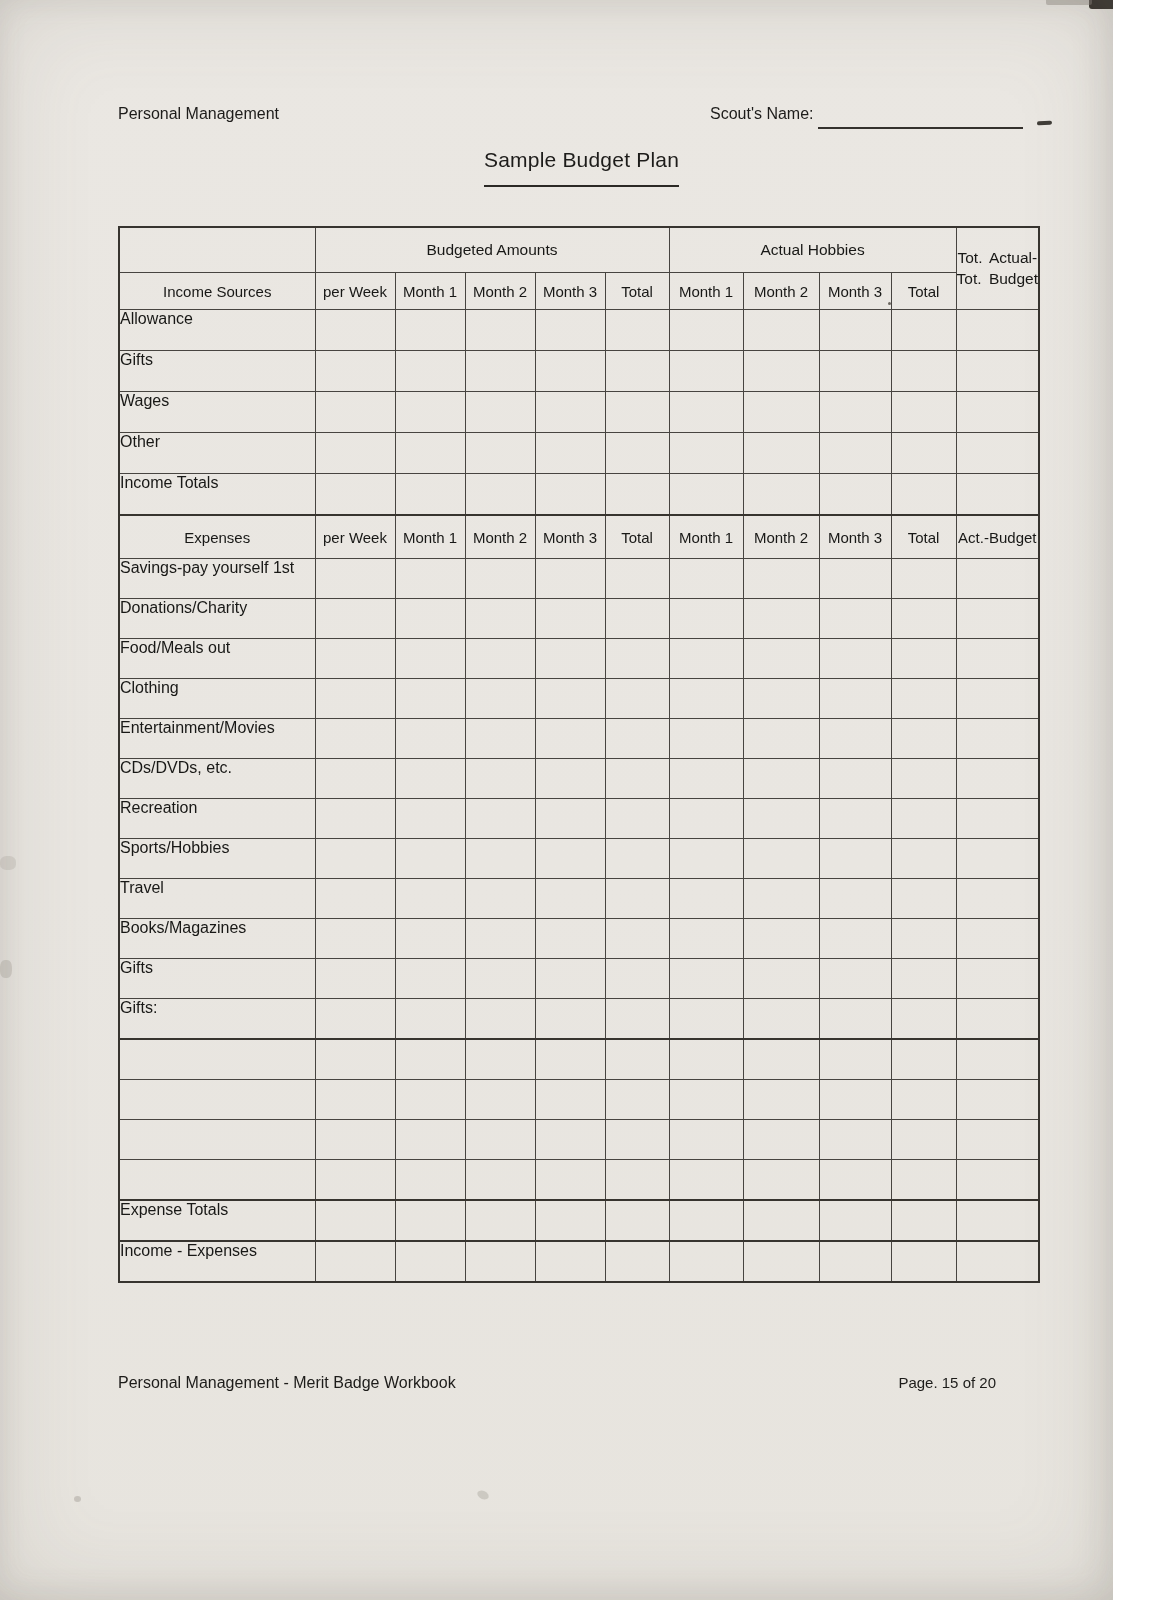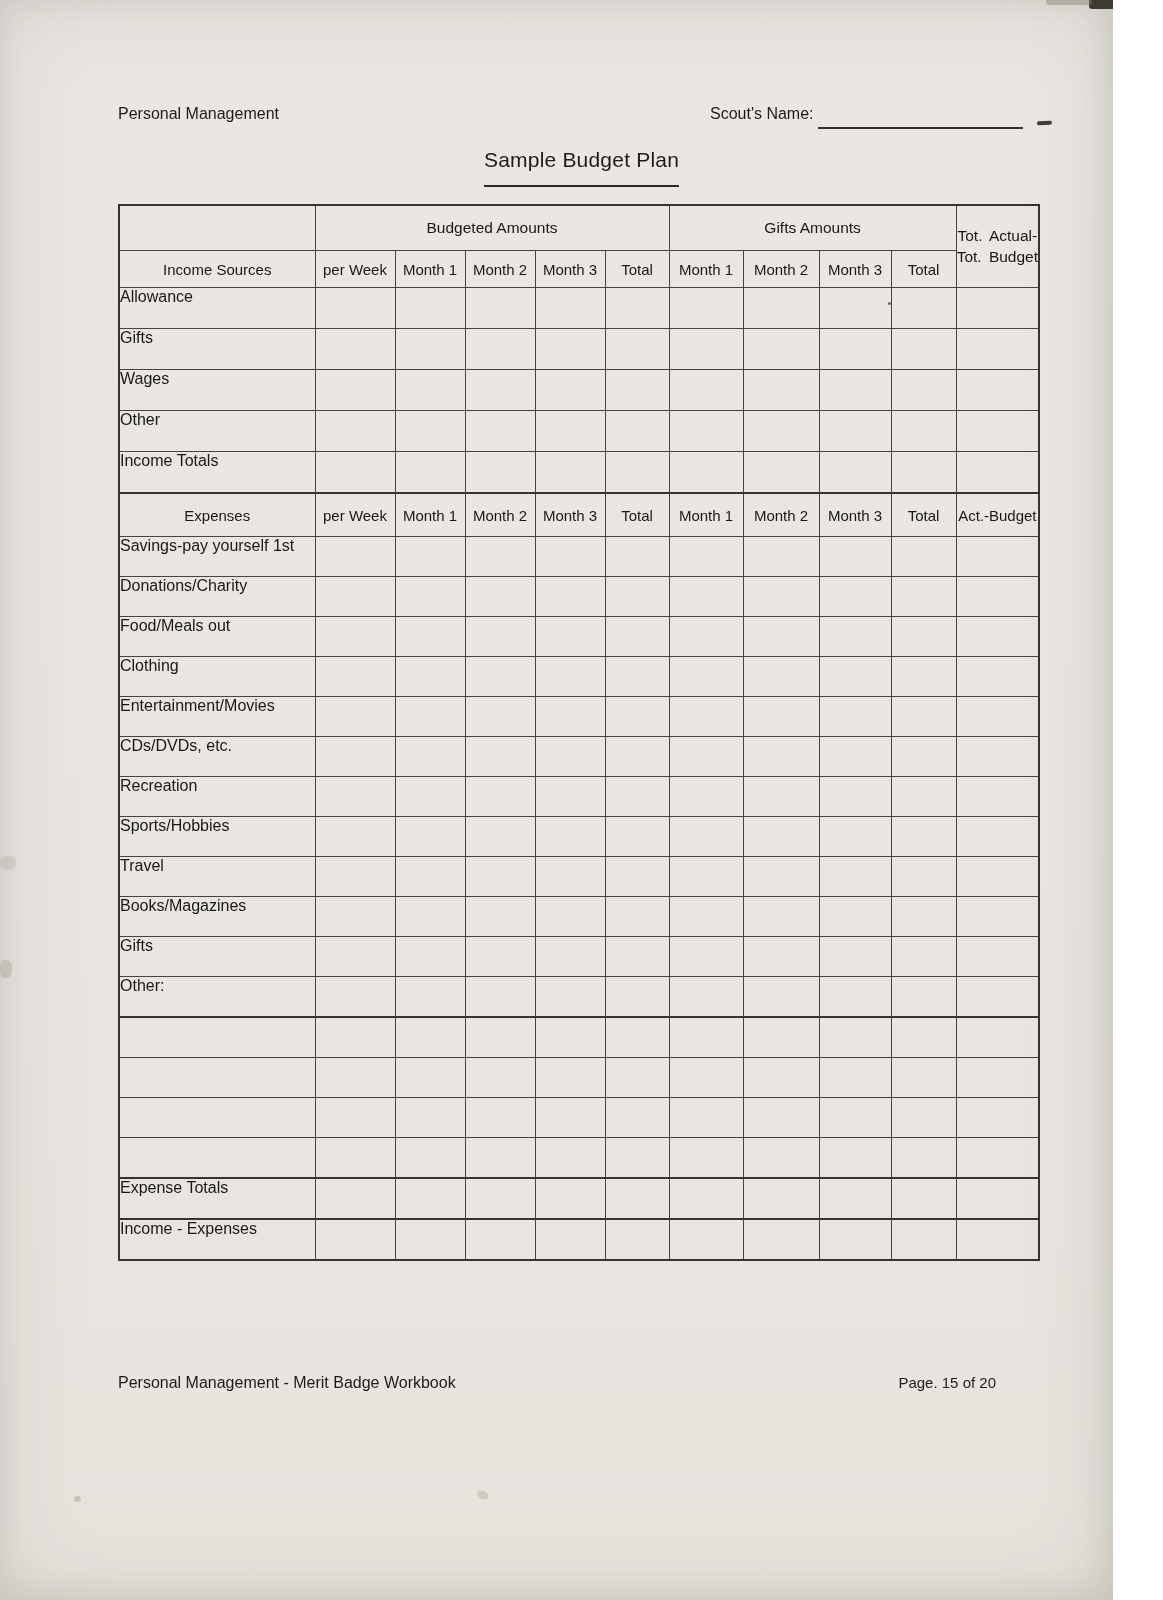--- a/index.html
+++ b/index.html
@@ -20,21 +20,21 @@
   .scout-lbl { position:absolute; left:710px; top:105px; font-size:16px; }
   .name-line { position:absolute; left:818px; top:106px; width:205px; height:21px;
                border-bottom:2px solid #34312d; }
   .title-wrap { position:absolute; left:0; top:148px; width:1163px; text-align:center; }
   .title-wrap span { font-size:21px; letter-spacing:.2px;
                border-bottom:2px solid #2b2925; padding-bottom:14px; }
   .ftr-left  { position:absolute; left:118px; top:1374px; font-size:16px; }
   .ftr-right { position:absolute; right:117px; top:1374px; font-size:15px; }
   
   table.budget {
-    position:absolute; left:118px; top:204px; width:920px;
+    position:absolute; left:118px; top:226px; width:920px;
     border-collapse:collapse; table-layout:fixed;
     border:2px solid #37342f;
     padding-left:48px;
   }
   table.budget td {
     border:1px solid #474440;
     padding:0; overflow:hidden;
     font-size:16px; color:#181816;
   }
   tr.gh td { height:44px; text-align:center; vertical-align:middle; font-size:15.5px; }
@@ -91,21 +91,21 @@
         <col style="width:74px">
         <col style="width:76px">
       <col style="width:72px">
         <col style="width:65px">
         <col style="width:83px">
     </colgroup>
     <tbody>
       <tr class="gh">
         <td></td>
         <td colspan="5">Budgeted Amounts</td>
-        <td colspan="4">Gifts Amounts</td>
+        <td colspan="4">Actual Hobbies</td>
         <td rowspan="2" class="totdiff">Tot. Actual-
 Tot. Budget</td>
       </tr>
       <tr class="ch">
         <td>Income Sources</td>
         <td>per Week</td>
         <td>Month 1</td>
         <td>Month 2</td>
         <td>Month 3</td>
         <td>Total</td>
@@ -332,21 +332,21 @@
           <td></td>
           <td></td>
           <td></td>
           <td></td>
           <td></td>
           <td></td>
           <td></td>
           <td></td>
         </tr>
       <tr class="xr">
-        <td class="lbl">Other:</td>
+        <td class="lbl">Gifts:</td>
           <td></td>
           <td></td>
           <td></td>
           <td></td>
           <td></td>
           <td></td>
           <td></td>
           <td></td>
           <td></td>
           <td></td>

